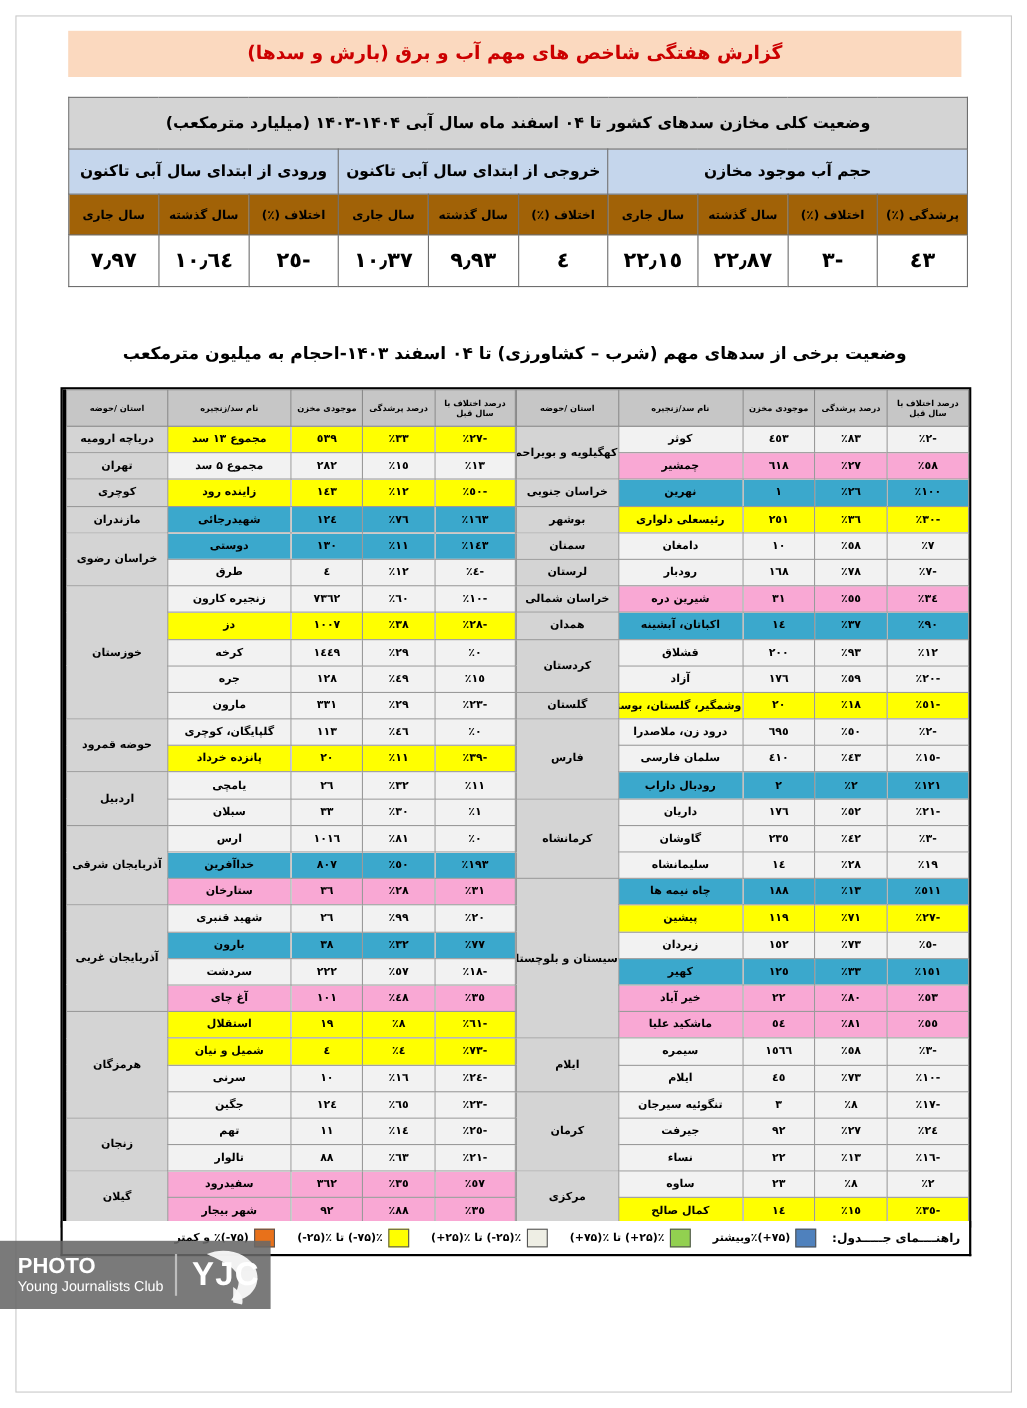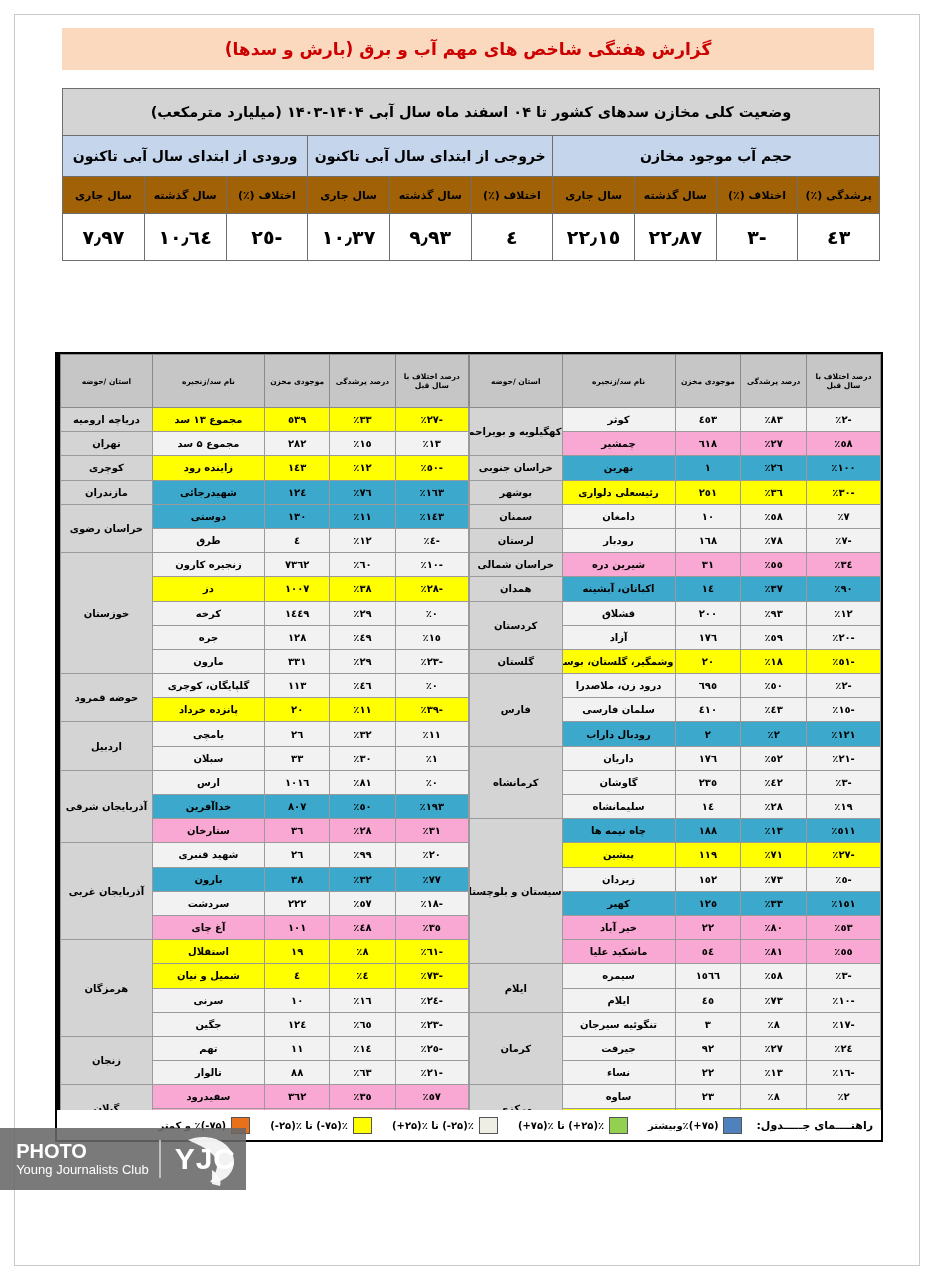--- a/index.html
+++ b/index.html
@@ -116,21 +116,21 @@
   }
   table.dams th{
     background:#c6c6c6;
     border:1px solid #8a8a8a;
     font-size:7.5px;
     font-weight:bold;
     height:24px;
     color:#000;
     text-align:center;
     vertical-align:middle;
-    padding:14px 1px;
+    padding:4px 1px;
   }
   table.dams td{
     border:1px solid #9a9a9a;
     height:23.2px;
     font-size:10px;
     font-weight:bold;
     text-align:center;
     vertical-align:middle;
     color:#000;
     padding:0 1px;
@@ -262,20 +262,21 @@
             <td class="sum-val">٩٫٩٣</td>
             <td class="sum-val">١٠٫٣٧</td>
             <td class="sum-val">-٢٥</td>
             <td class="sum-val">١٠٫٦٤</td>
             <td class="sum-val">٧٫٩٧</td>
           </tr>
         </tbody>
     </table>
   </div>
 
+  <div class="section-title">وضعیت برخی از سدهای مهم (شرب – کشاورزی) تا ۰۴ اسفند ۱۴۰۳-احجام به میلیون مترمکعب</div>
 
   <div class="main-wrap">
     <div class="half left">
       <table class="dams">
         <colgroup>
             <col class="w-diff">
             <col class="w-fill">
             <col class="w-vol">
             <col class="w-name">
             <col class="w-prov">

